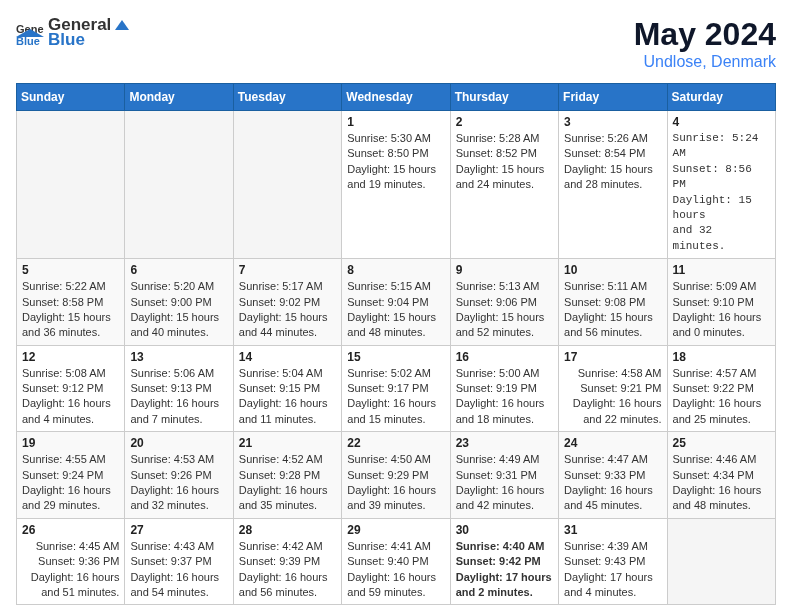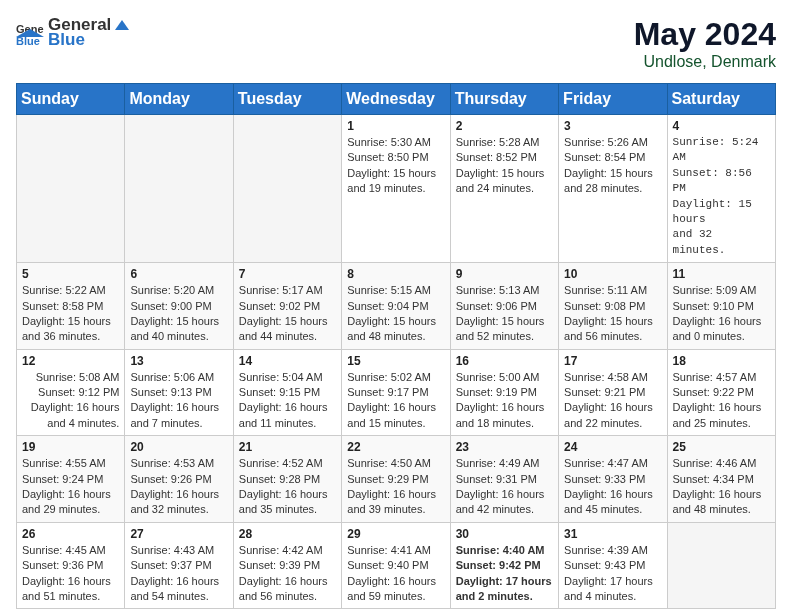--- a/index.html
+++ b/index.html
@@ -28,33 +28,33 @@
     .title-block {
       text-align: right;
     }
     .month-year {
       font-size: 32px;
       font-weight: bold;
       color: #0f172a;
     }
     .location {
       font-size: 16px;
-      color: #14532d;
+      color: #3b82f6;
     }
     .calendar {
       width: 100%;
       border-collapse: collapse;
       font-size: 11px;
     }
     .calendar th {
       background: #2874c8;
       color: #fff;
       padding: 6px 4px;
       text-align: left;
-      font-size: 16px;
+      font-size: 12px;
       font-weight: bold;
       border: 1px solid #1a5fa0;
     }
     .calendar td {
       border: 1px solid #ccc;
       padding: 4px 5px;
       vertical-align: top;
       width: calc(100% / 7);
       height: 80px;
       background: #fff;
@@ -195,21 +195,21 @@
           <div class="day-num">11</div>
           <div class="day-info" style="white-space: pre-line;">Sunrise: 5:09 AM
 Sunset: 9:10 PM
 Daylight: 16 hours
 and 0 minutes.</div>
         </td>
       </tr>
       <tr>
         <td>
           <div class="day-num">12</div>
-          <div class="day-info" style="white-space: pre-line; text-align: right;">Sunrise: 5:08 AM
+          <div class="day-info" style="white-space: pre-line;">Sunrise: 5:08 AM
 Sunset: 9:12 PM
 Daylight: 16 hours
 and 4 minutes.</div>
         </td>
         <td>
           <div class="day-num">13</div>
           <div class="day-info" style="white-space: pre-line;">Sunrise: 5:06 AM
 Sunset: 9:13 PM
 Daylight: 16 hours
 and 7 minutes.</div>
@@ -230,21 +230,21 @@
         </td>
         <td>
           <div class="day-num">16</div>
           <div class="day-info" style="white-space: pre-line;">Sunrise: 5:00 AM
 Sunset: 9:19 PM
 Daylight: 16 hours
 and 18 minutes.</div>
         </td>
         <td>
           <div class="day-num">17</div>
-          <div class="day-info" style="white-space: pre-line;">Sunrise: 4:58 AM
+          <div class="day-info" style="white-space: pre-line; text-align: right;">Sunrise: 4:58 AM
 Sunset: 9:21 PM
 Daylight: 16 hours
 and 22 minutes.</div>
         </td>
         <td>
           <div class="day-num">18</div>
           <div class="day-info" style="white-space: pre-line;">Sunrise: 4:57 AM
 Sunset: 9:22 PM
 Daylight: 16 hours
 and 25 minutes.</div>
@@ -297,21 +297,21 @@
           <div class="day-num">25</div>
           <div class="day-info" style="white-space: pre-line;">Sunrise: 4:46 AM
 Sunset: 4:34 PM
 Daylight: 16 hours
 and 48 minutes.</div>
         </td>
       </tr>
       <tr>
         <td>
           <div class="day-num">26</div>
-          <div class="day-info" style="white-space: pre-line;">Sunrise: 4:45 AM
+          <div class="day-info" style="white-space: pre-line; text-align: right;">Sunrise: 4:45 AM
 Sunset: 9:36 PM
 Daylight: 16 hours
 and 51 minutes.</div>
         </td>
         <td>
           <div class="day-num">27</div>
           <div class="day-info" style="white-space: pre-line;">Sunrise: 4:43 AM
 Sunset: 9:37 PM
 Daylight: 16 hours
 and 54 minutes.</div>

